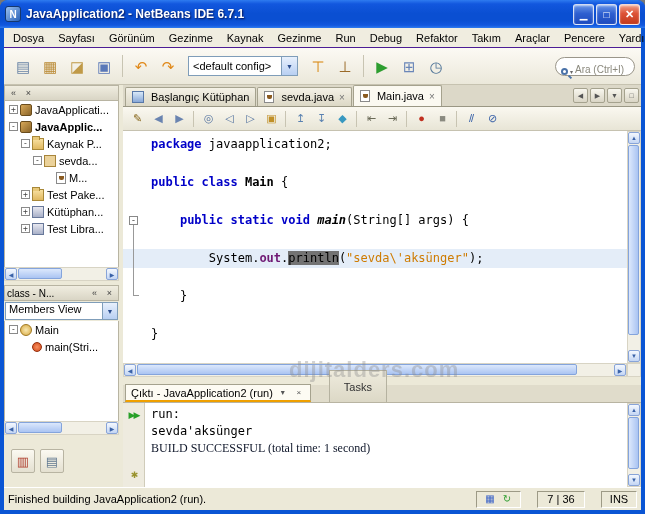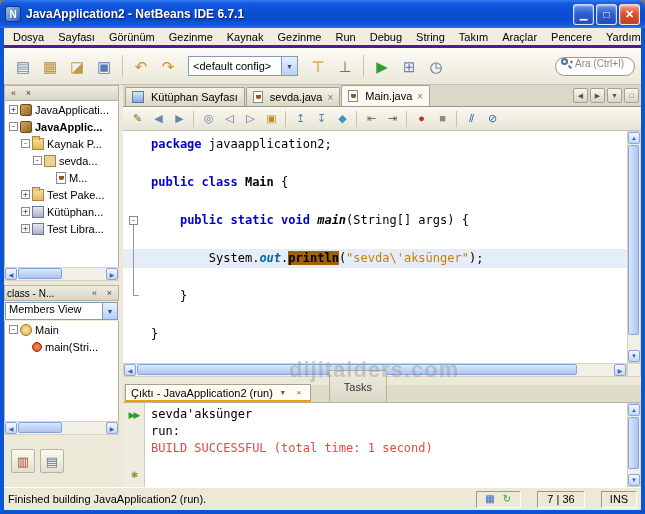--- a/index.html
+++ b/index.html
@@ -15,36 +15,36 @@
   .wtitle{flex:1;color:#fff;font-weight:bold;font-size:12px;text-shadow:1px 1px 2px rgba(0,0,48,.8);white-space:nowrap;overflow:hidden;}
   .winbtns{display:flex;gap:2px;}
   .wbtn{width:21px;height:21px;border-radius:3px;border:1px solid rgba(255,255,255,.8);color:#fff;font-size:10px;
     background:linear-gradient(180deg,#6A96E8,#2E5FD0 45%,#1E4BBE);display:flex;align-items:center;justify-content:center;
     box-shadow:inset 0 1px 2px rgba(255,255,255,.6);}
   .wbtn.close{background:linear-gradient(180deg,#F0A088,#DD5236 45%,#C23A1C);font-weight:bold;font-size:11px;}
 
   
   .app{position:absolute;left:4px;top:28px;width:637px;height:482px;background:#ECE9D8;}
 
-  .menubar{position:absolute;left:0;top:0;width:637px;height:20px;background:#F0EDE0;border-bottom:3px solid #4c1d95;
+  .menubar{position:absolute;left:0;top:0;width:637px;height:20px;background:#F0EDE0;border-bottom:1px solid #4c1d95;
     display:flex;align-items:center;padding-left:2px;}
   .mitem{padding:2px 7px;white-space:nowrap;}
 
   .toolbar{position:absolute;left:0;top:20px;width:637px;height:37px;background:linear-gradient(180deg,#FCFAF4,#EBE8DA);
     border-bottom:1px solid #C6C2B0;display:flex;align-items:center;padding:0 6px;gap:2px;}
   .tbgroup{display:flex;align-items:center;gap:1px;}
   .tbtn{width:26px;height:26px;display:flex;align-items:center;justify-content:center;border-radius:2px;}
   .tbtn .glyph{font-size:15px;line-height:1;}
   .tsep{width:1px;height:22px;background:#C8C4B2;margin:0 4px;flex:none;}
   .combo{height:20px;display:flex;align-items:center;border:1px solid #7F9DB9;background:#fff;margin:0 5px;}
   .combo-text{padding:0 4px;width:92px;white-space:nowrap;overflow:hidden;}
   .combo-dd{width:16px;height:18px;border-left:1px solid #7F9DB9;background:linear-gradient(180deg,#E8F0FC,#B8CFF2);
     font-size:7px;color:#2A4C8C;display:flex;align-items:center;justify-content:center;}
   .search{margin-left:auto;width:80px;height:19px;border:1px solid #9A968A;border-radius:10px;background:#fff;
-    display:flex;align-items:flex-start;padding:0 5px;gap:2px;}
+    display:flex;align-items:flex-end;padding:0 5px;gap:2px;}
   .mag{width:7px;height:7px;border:2px solid #4A72A8;border-radius:50%;position:relative;flex:none;}
   .mag::after{content:"";position:absolute;width:4px;height:2px;background:#4A72A8;transform:rotate(45deg);left:5px;top:6px;}
   .search-dd{font-size:6px;color:#666;flex:none;}
   .search-input{border:none;outline:none;width:100%;font-size:10px;font-family:inherit;background:transparent;color:#333;}
   .search-input::placeholder{color:#8A887C;}
 
   .ws{position:absolute;left:0;top:57px;width:637px;height:402px;}
 
   
   .panel{position:absolute;}
@@ -115,22 +115,22 @@
   #code{position:absolute;left:0;top:0;width:504px;padding-top:4px;font-family:"DejaVu Sans Mono",monospace;font-size:12px;}
   .codeline{height:19px;line-height:19px;white-space:pre;padding-left:28px;position:relative;}
   .codeline.current{background:#E4EDF8;}
   .foldbox{position:absolute;left:6px;top:5px;width:9px;height:9px;border:1px solid #888;background:#fff;
     font:9px/7px "DejaVu Sans Mono",monospace;text-align:center;color:#444;}
   .foldline{position:absolute;left:10px;top:94px;height:71px;border-left:1px solid #999;}
   .foldline::after{content:"";position:absolute;left:0;bottom:0;width:5px;border-bottom:1px solid #999;}
   .tok-kw{color:#0000C8;font-weight:bold;}
   .tok-cls{font-weight:bold;}
   .tok-mth{font-weight:bold;font-style:italic;}
-  .tok-fld{color:#0369a1;font-style:italic;font-weight:bold;}
-  .tok-occ{background:#a16207;font-weight:bold;}
+  .tok-fld{color:#701a75;font-weight:bold;}
+  .tok-occ{background:#737373;font-weight:normal;}
   .tok-str{color:#CE7B00;}
   .tok-pl{color:#000;}
 
   .bsplit{position:absolute;left:0;top:292px;width:518px;height:8px;}
 
   
   .output{position:absolute;left:0;top:300px;width:518px;height:102px;}
   .outheader{position:absolute;left:0;top:0;width:518px;height:18px;background:#E0DCCB;border-bottom:1px solid #B8B4A2;
     display:flex;align-items:flex-end;}
   .outtab{height:18px;margin-left:2px;background:#FDFBF3;border:1px solid #A5A28E;border-bottom:2px solid #F0A000;
@@ -138,21 +138,21 @@
   .outtab-btn{width:12px;text-align:center;font-size:8px;color:#555;}
   .taskstab{height:32px;margin-left:18px;padding:0 14px;border:1px solid #B5B2A0;border-bottom:none;
     background:linear-gradient(#EEEBDD,#DCD8C6);display:flex;align-items:center;color:#333;}
   .outbody{position:absolute;left:0;top:18px;width:504px;height:84px;background:#fff;}
   .outstrip{position:absolute;left:0;top:0;width:22px;height:84px;background:#EEEBDF;border-right:1px solid #D0CCBA;
     display:flex;flex-direction:column;align-items:center;justify-content:space-between;padding:4px 0;}
   .obtn{width:18px;height:16px;display:flex;align-items:center;justify-content:center;}
   .obtn .glyph{font-size:9px;letter-spacing:-2px;line-height:1;}
   #outlines{position:absolute;left:22px;top:0;width:482px;height:84px;padding:3px 6px;font-family:"DejaVu Sans Mono",monospace;font-size:12px;}
   .outline{height:17px;line-height:17px;white-space:pre;}
-  .outline.success{color:#ef4444;}
+  .outline.success{color:#0f172a;font-family:Liberation Serif, serif;}
 
   .watermark{position:absolute;left:285px;top:272px;font-size:22px;font-weight:bold;color:rgba(140,140,140,.38);
     letter-spacing:1px;z-index:5;pointer-events:none;}
 
   
   .statusbar{position:absolute;left:0;top:459px;width:637px;height:23px;background:#ECE9D8;border-top:1px solid #FFF;
     display:flex;align-items:center;padding:0 4px;gap:16px;}
   .status-msg{flex:1;white-space:nowrap;overflow:hidden;}
   .scell{height:17px;border:1px solid;border-color:#9D9A86 #FFF #FFF #9D9A86;display:flex;align-items:center;padding:0 6px;gap:3px;}
   .sbtn{width:14px;height:14px;display:flex;align-items:center;justify-content:center;}
@@ -179,21 +179,21 @@
 
     <div class="menubar" id="menubar">
         <span class="mitem">Dosya</span>
         <span class="mitem">Sayfası</span>
         <span class="mitem">Görünüm</span>
         <span class="mitem">Gezinme</span>
         <span class="mitem">Kaynak</span>
         <span class="mitem">Gezinme</span>
         <span class="mitem">Run</span>
         <span class="mitem">Debug</span>
-        <span class="mitem">String</span>
+        <span class="mitem">Refaktor</span>
         <span class="mitem">Takım</span>
         <span class="mitem">Araçlar</span>
         <span class="mitem">Pencere</span>
         <span class="mitem">Yardım</span>
       </div>
 
     <div class="toolbar">
       <span class="tbgroup" id="tbg1">
           <span class="tbtn">
             <span class="glyph" style="color: rgb(106, 132, 166);">▤</span>
@@ -342,21 +342,21 @@
             <span class="glyph" style="color: rgb(96, 120, 144);">▤</span>
           </span>
         </div>
 
       <div class="editorcol">
 
         <div class="tabrow">
           <span class="tabs" id="tabs">
               <span class="tab">
                 <span class="tico start"></span>
-                <span class="tlabel">Kütüphan Sayfası</span>
+                <span class="tlabel">Başlangıç Kütüphan</span>
               </span>
               <span class="tab">
                 <span class="tico java"></span>
                 <span class="tlabel">sevda.java</span>
                 <span class="tclose">×</span>
               </span>
               <span class="tab active">
                 <span class="tico java"></span>
                 <span class="tlabel">Main.java</span>
                 <span class="tclose">×</span>
@@ -475,22 +475,22 @@
           <div class="outbody">
             <div class="outstrip" id="outbtns">
                 <span class="obtn">
                   <span class="glyph" style="color: rgb(40, 160, 40);">▶▶</span>
                 </span>
                 <span class="obtn">
                   <span class="glyph" style="color: rgb(152, 146, 46);">✱</span>
                 </span>
               </div>
             <div id="outlines">
+                <div class="outline plain">run:</div>
                 <div class="outline plain">sevda'aksünger</div>
-                <div class="outline plain">run:</div>
                 <div class="outline success">BUILD SUCCESSFUL (total time: 1 second)</div>
               </div>
           </div>
           <div class="sb sb-v" style="left:504px;top:18px;width:14px;height:84px;">
             <span class="sbarrow">▲</span>
             <span class="sbtrack">
                 <span class="sbthumb" style="left:0;top:1px;width:11px;height:52px;"></span>
               </span>
             <span class="sbarrow">▼</span>
           </div>

